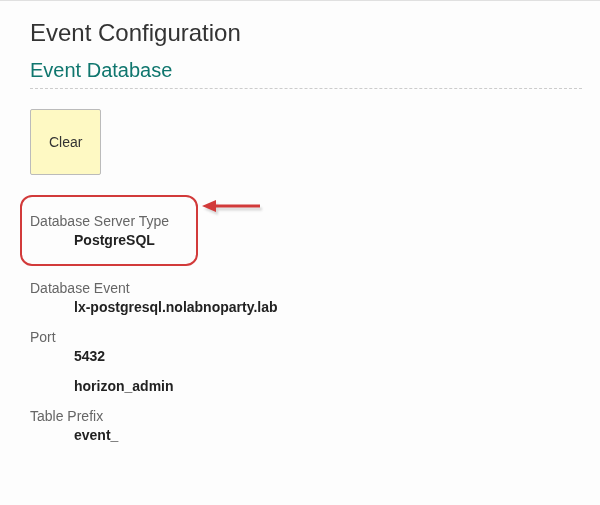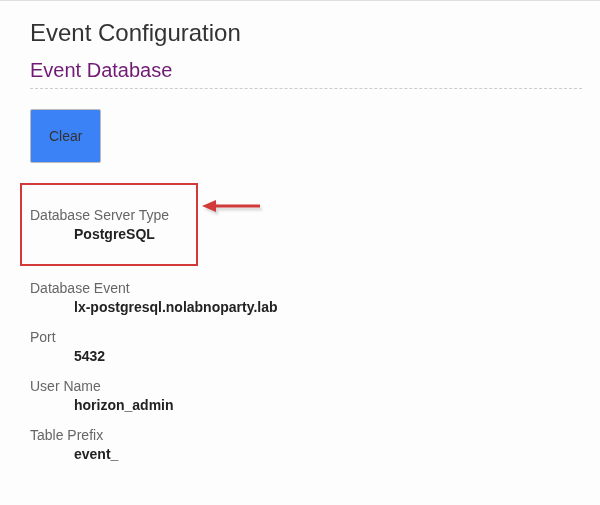--- a/index.html
+++ b/index.html
@@ -19,39 +19,39 @@
   }
   .page-title {
     font-size: 24px;
     font-weight: 400;
     color: #333;
     margin: 18px 0 12px 0;
   }
   .section-title {
     font-size: 20px;
     font-weight: 400;
-    color: #701a75;
+    color: #0f766e;
     margin: 0 0 6px 0;
   }
   .dotted-sep {
     border: none;
     border-top: 1px dashed #ccc;
     margin: 0 0 20px 0;
   }
   .btn-row {
     display: flex;
     gap: 12px;
     margin-bottom: 20px;
   }
   .btn {
     border: 1px solid #bbb;
-    background: #3b82f6;
+    background: #fef9c3;
     color: #333;
     font-size: 14px;
-    padding: 18px 18px;
+    padding: 24px 18px;
     cursor: pointer;
     border-radius: 2px;
   }
   .fields {
     margin-left: 0;
   }
   .field {
     margin-bottom: 14px;
   }
   .field .label {
@@ -60,22 +60,22 @@
     margin-bottom: 3px;
   }
   .field .value {
     font-size: 14px;
     color: #222;
     font-weight: 700;
     margin-left: 44px;
   }
   .highlight-box {
     border: 2px solid #d23a3a;
-    border-radius: 0;
-    padding: 22px 8px;
+    border-radius: 12px;
+    padding: 16px 8px;
     margin-left: -10px;
     margin-bottom: 14px;
     display: block;
     width: 158px;
     position: relative;
   }
   .highlight-box .field {
     margin-bottom: 0;
   }
   .arrow {
@@ -125,21 +125,20 @@
       <div class="value">lx-postgresql.nolabnoparty.lab</div>
     </div>
 
     <div class="field">
       <div class="label">Port</div>
       <div class="value">5432</div>
     </div>
 
 
     <div class="field">
-      <div class="label">User Name</div>
       <div class="value">horizon_admin</div>
     </div>
 
     <div class="field">
       <div class="label">Table Prefix</div>
       <div class="value">event_</div>
     </div>
 
   </div>
 </div>

